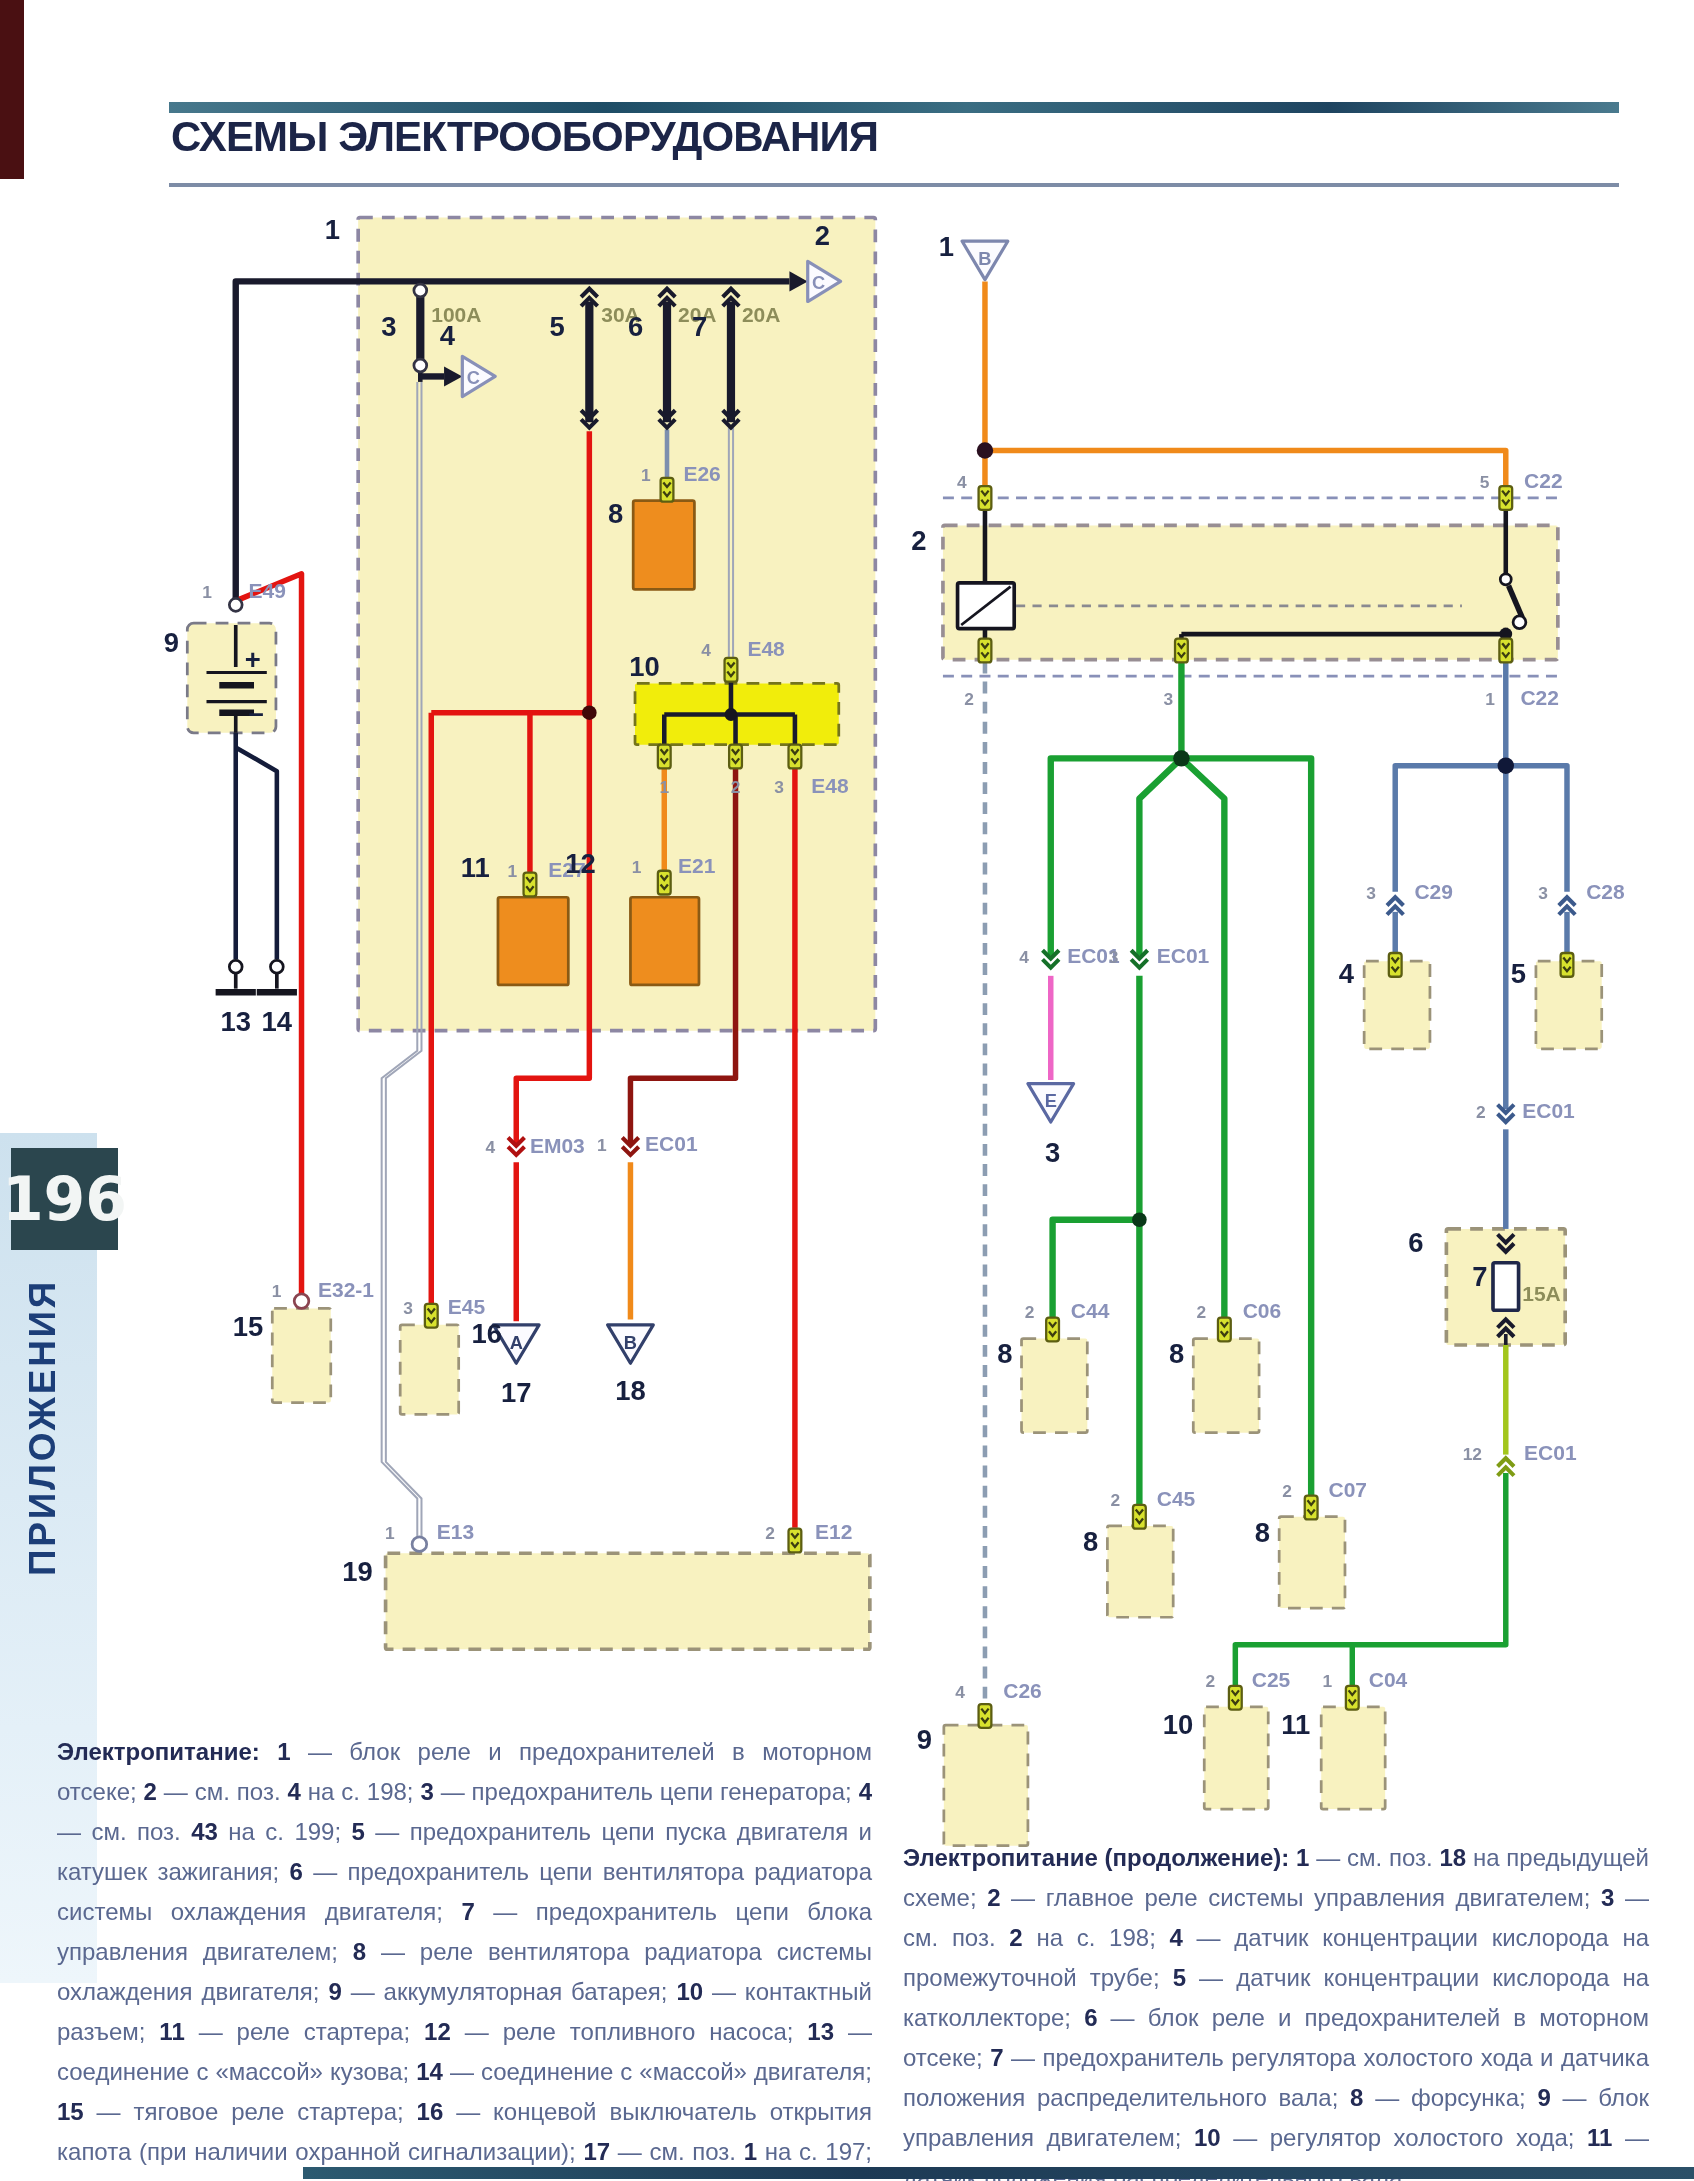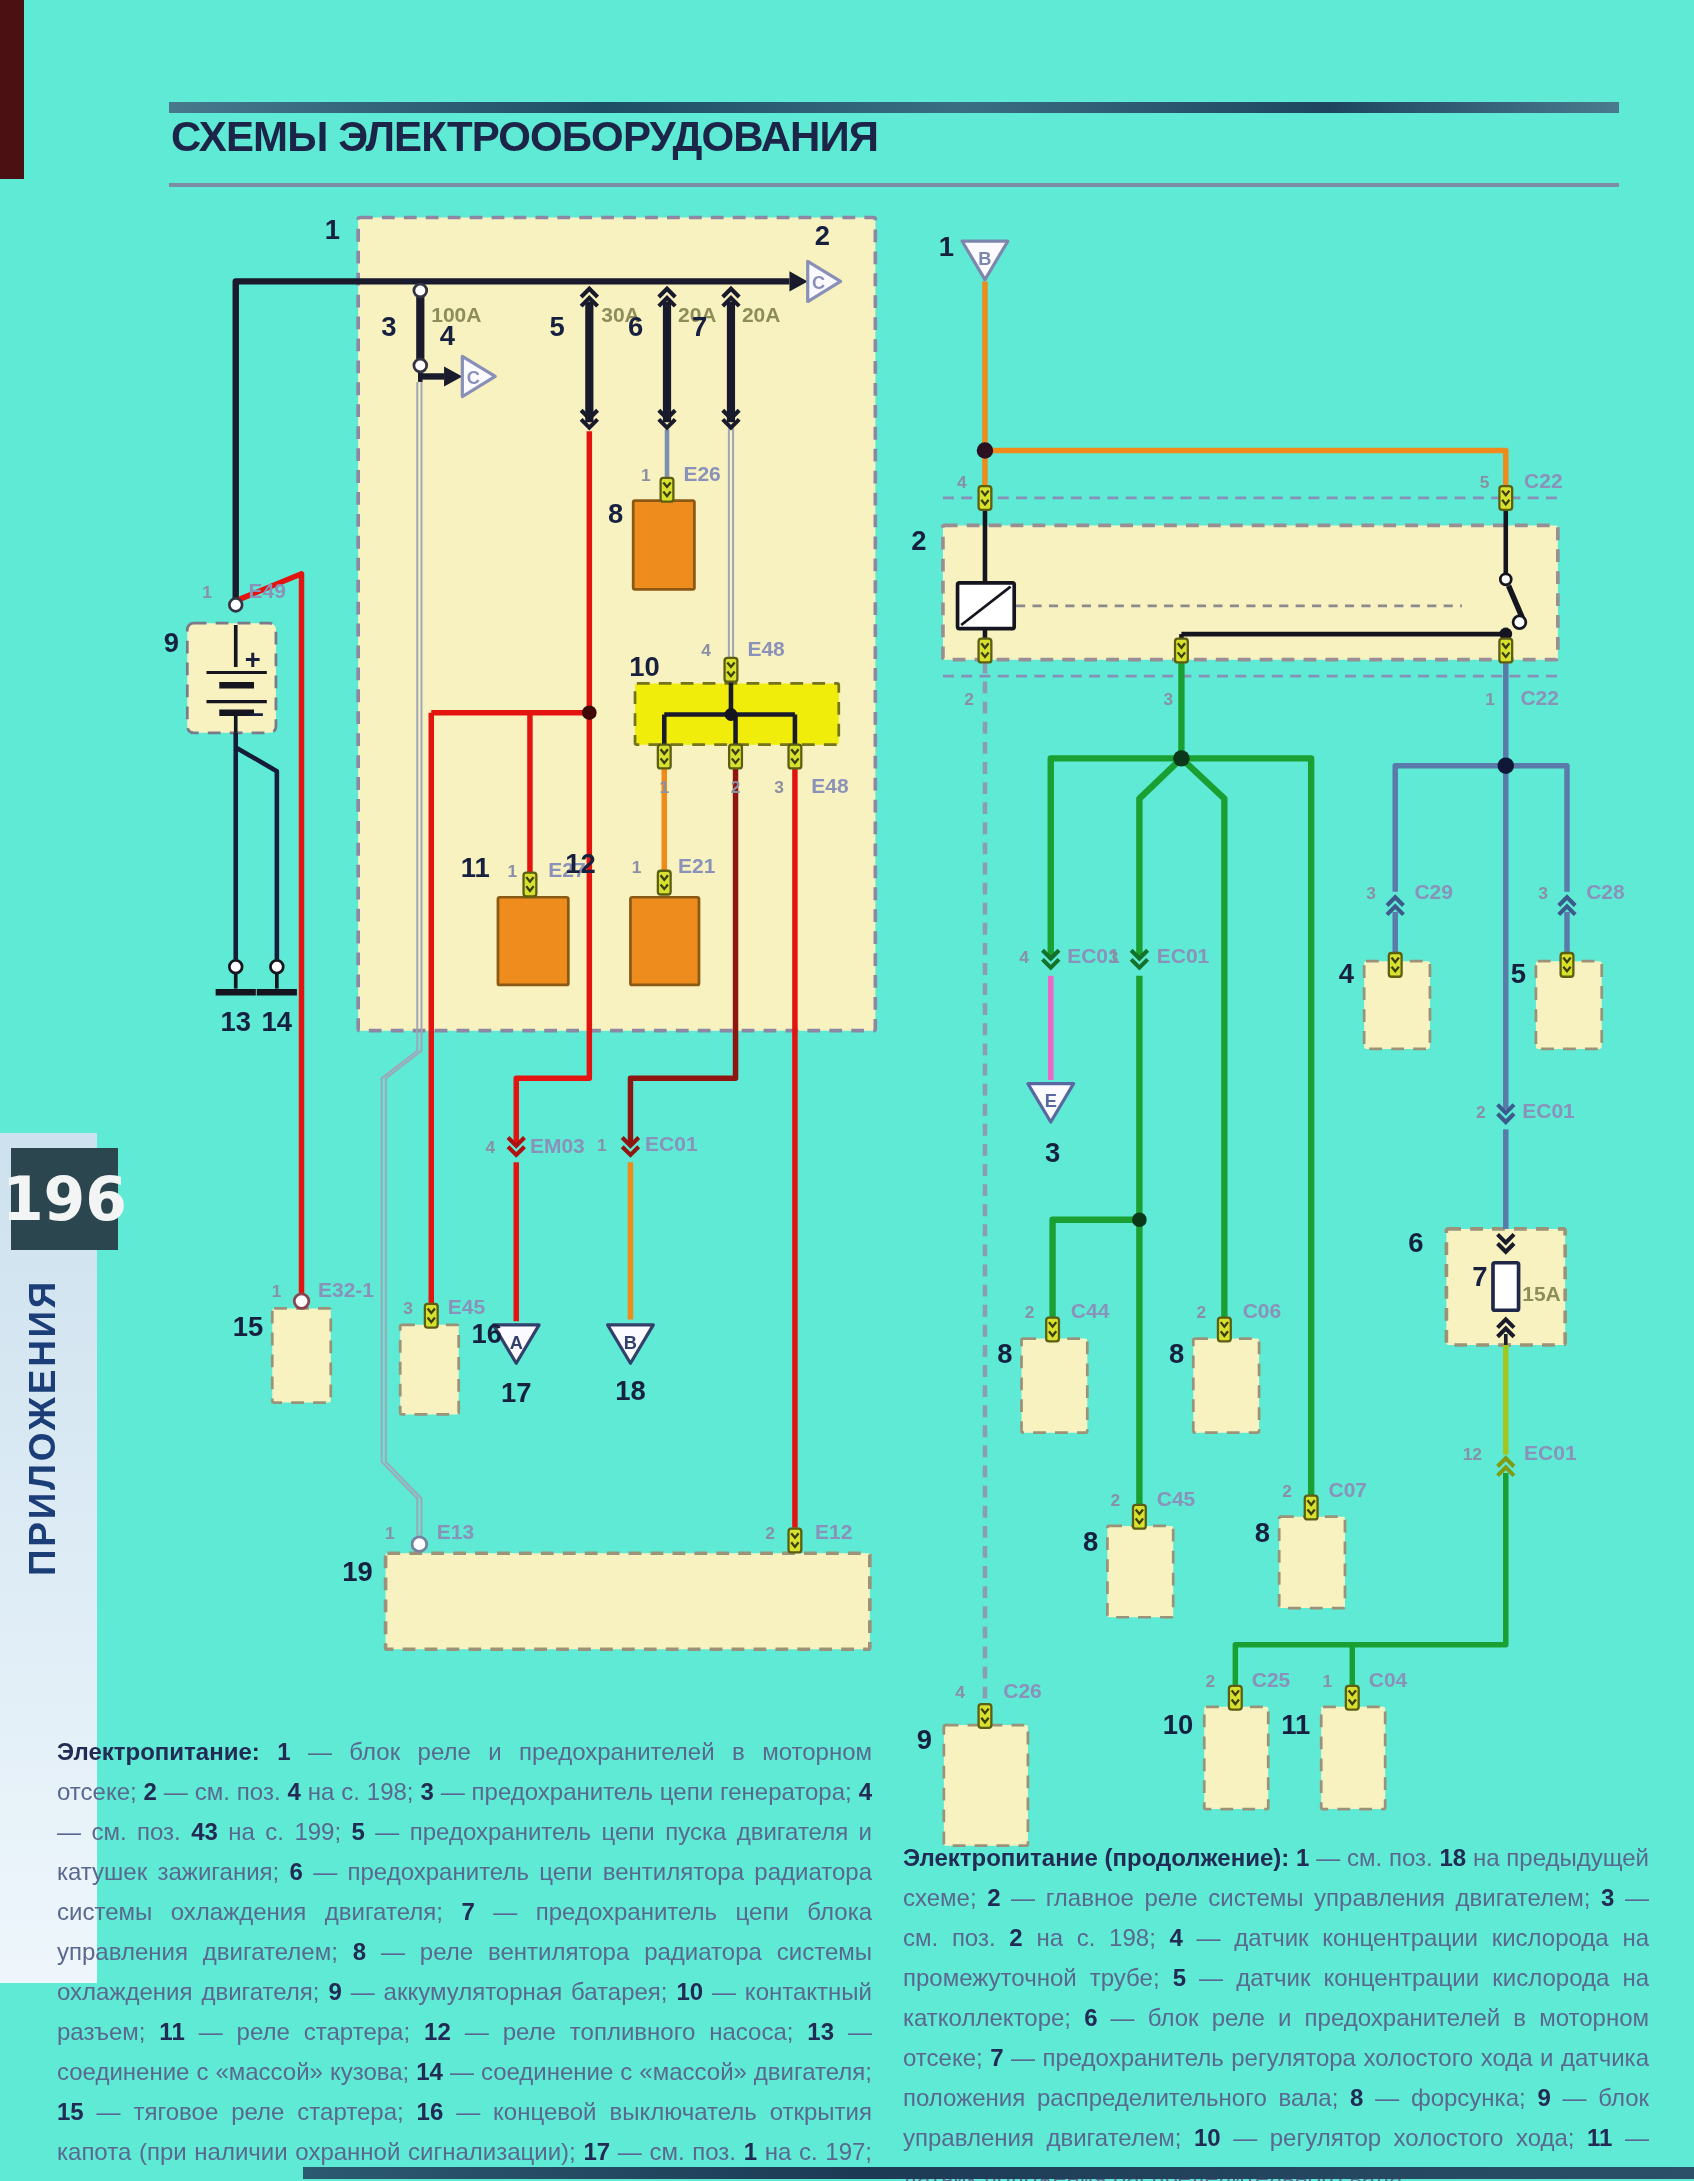--- a/index.html
+++ b/index.html
@@ -1,16 +1,16 @@
 <!DOCTYPE html>
 <html style="font-size:14.6px"><head>
 <meta charset="utf-8">
 <style>
   html,body{margin:0;padding:0;background:#e8e8e8;}
-  .page{position:relative;width:1694px;height:2181px;background:#5eead4;overflow:hidden;
+  .page{position:relative;width:1694px;height:2181px;background:#ffffff;overflow:hidden;
         font-family:"Liberation Sans",sans-serif;}
   .top-accent{position:absolute;left:0;top:0;width:24px;height:179px;background:#4a1012;}
   .hdr-bar{position:absolute;left:169px;top:102px;width:1450px;height:11px;
            background:linear-gradient(90deg,#47788c,#1e4d66 30%,#3a6d82 55%,#1e4460 80%,#4a7a8e);}
   .hdr-title{position:absolute;left:171px;top:113px;margin:0;font-size:42px;font-weight:bold;
              letter-spacing:-0.9px;color:#1c2548;}
   .hdr-rule{position:absolute;left:169px;top:183px;width:1450px;height:3.7px;background:#7d8ca6;}
   .bottom-bar{position:absolute;left:303px;top:2167px;width:1391px;height:12px;
               background:linear-gradient(90deg,#2c5a70,#1d3a55 40%,#2b5068);}
   .side-strip{position:absolute;left:0;top:1133px;width:97px;height:850px;

